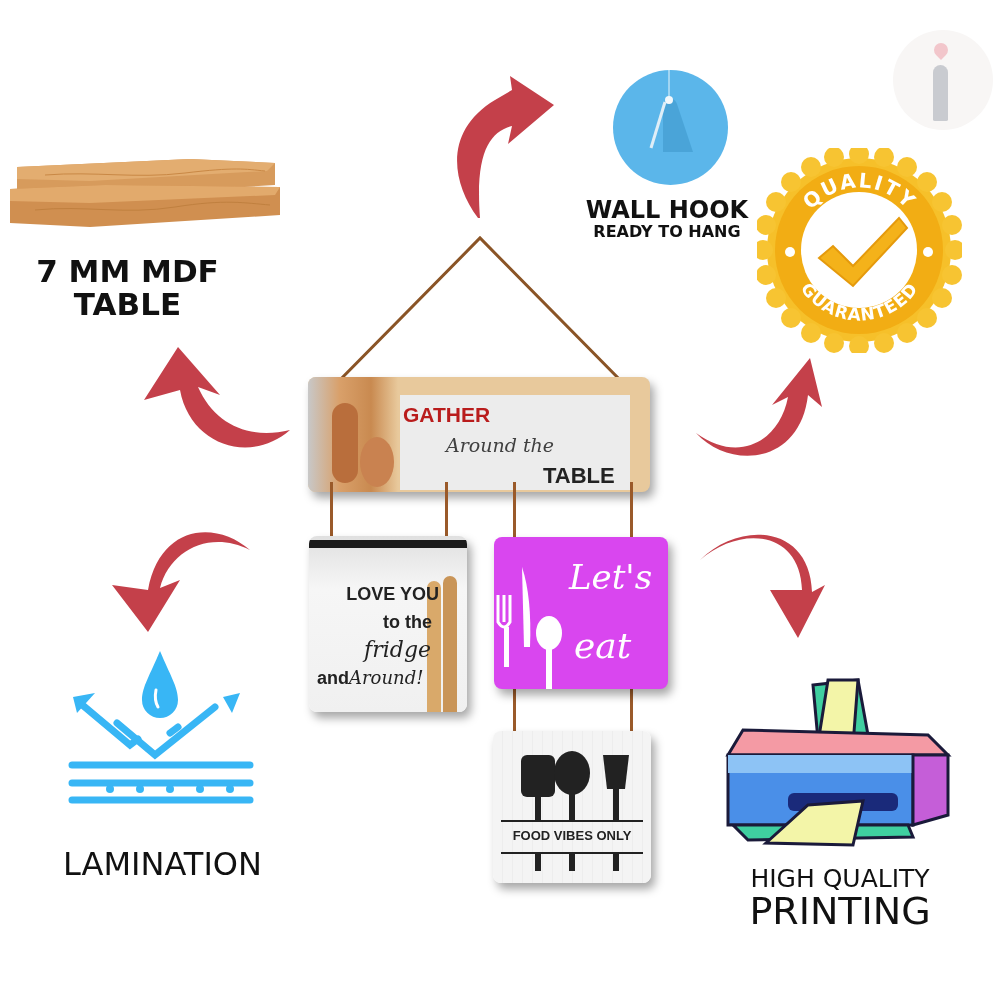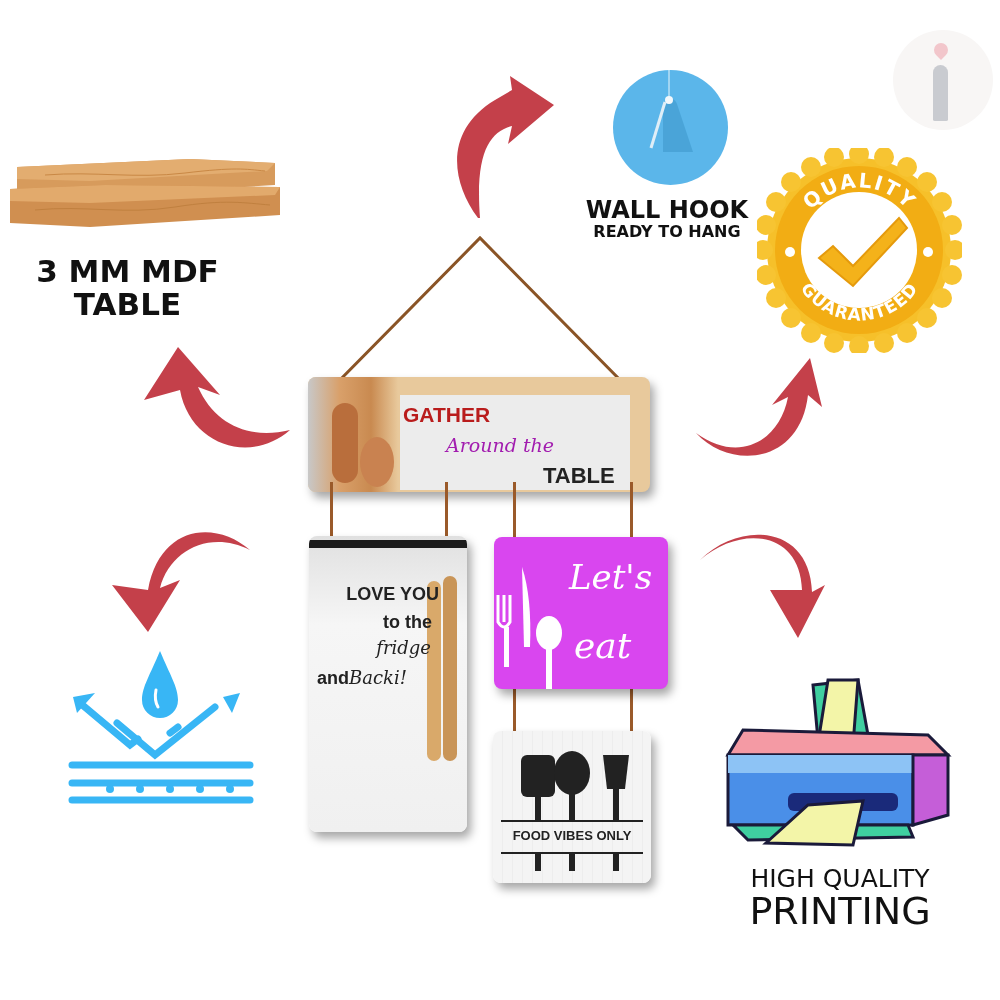--- a/index.html
+++ b/index.html
@@ -22,21 +22,21 @@
   <svg width="275" height="85" viewBox="0 0 275 85">
     <polygon points="12,22 185,14 270,18 270,40 85,52 12,50" fill="#d79b5c"></polygon>
     <polygon points="12,22 185,14 270,18 262,26 85,36 12,34" fill="#e3ad70"></polygon>
     <polygon points="5,44 100,40 275,42 275,70 85,82 5,78" fill="#d08f50"></polygon>
     <polygon points="5,44 100,40 275,42 270,50 85,58 5,56" fill="#e2aa6c"></polygon>
     <path d="M30,65 C80,60 120,70 170,62 S240,58 265,60" stroke="#c0803f" stroke-width="1" fill="none"></path>
     <path d="M40,30 C90,26 130,34 180,28 S240,24 260,26" stroke="#c98845" stroke-width="1" fill="none"></path>
   </svg>
 </div>
 <div class="label" style="left:20px;top:255px;width:215px;font-size:31px;">
-  <div>3 MM MDF</div>
+  <div>7 MM MDF</div>
   <div>TABLE</div>
 </div>
 
 <div class="abs" style="left:613px;top:70px;width:115px;height:115px;border-radius:50%;background:#5bb6ea;">
   <svg width="115" height="115" viewBox="0 0 115 115">
     <line x1="56" y1="0" x2="56" y2="30" stroke="#e9f5fb" stroke-width="1"></line>
     <path d="M50,34 C55,26 62,28 64,34 L80,82 L50,82 Z" fill="#4aa4d8"></path>
     <path d="M52,32 L38,78" stroke="#dfeef7" stroke-width="3" fill="none"></path>
     <circle cx="56" cy="30" r="4" fill="#f2f8fc"></circle>
   </svg>
@@ -128,20 +128,21 @@
     <g fill="#38b6f5">
       <circle cx="50" cy="144" r="4"></circle>
         <circle cx="80" cy="144" r="4"></circle>
         <circle cx="110" cy="144" r="4"></circle>
         <circle cx="140" cy="144" r="4"></circle>
         <circle cx="170" cy="144" r="4"></circle>
     </g>
   </svg>
 </div>
 <div class="label" style="left:30px;top:848px;width:265px;">
+  <div style="font-size:32px;font-weight:normal;">LAMINATION</div>
 </div>
 
 <div class="abs" style="left:718px;top:675px;width:245px;height:175px;">
   <svg width="245" height="175" viewBox="0 0 245 175">
     <polygon points="95,10 140,5 150,60 100,65" fill="#3fcfa0" stroke="#1a1a3a" stroke-width="3"></polygon>
     <path d="M110,5 L140,5 L135,70 L100,68 Z" fill="#f3f5a8" stroke="#1a1a3a" stroke-width="3"></path>
     <path d="M10,80 L25,55 L210,60 L230,80 Z" fill="#f49aa4" stroke="#1a1a3a" stroke-width="3"></path>
     <rect x="10" y="80" width="185" height="70" fill="#4a8fe8" stroke="#1a1a3a" stroke-width="3"></rect>
     <rect x="10" y="80" width="185" height="18" fill="#8dc3f5"></rect>
     <polygon points="195,80 230,80 230,140 195,150" fill="#c55ed8" stroke="#1a1a3a" stroke-width="3"></polygon>
@@ -158,40 +159,40 @@
 <svg class="abs" style="left:300px;top:230px;" width="360" height="160" viewBox="0 0 360 160">
   <path d="M30,160 L180,8 L330,160" stroke="#8a5426" stroke-width="3" fill="none"></path>
 </svg>
 
 <div class="sign" style="left:308px;top:377px;width:342px;height:115px;background:#e8c99c;">
   <div style="position:absolute;left:0;top:0;width:90px;height:115px;background:linear-gradient(90deg,#c8c8c8 0%,#d9a06a 35%,#c98a50 70%,#e8c99c 100%);"></div>
   <div style="position:absolute;left:24px;top:26px;width:26px;height:80px;border-radius:13px;background:#b96e3c;"></div>
   <div style="position:absolute;left:52px;top:60px;width:34px;height:50px;border-radius:50%;background:#c98250;"></div>
   <div style="position:absolute;left:92px;top:18px;width:230px;height:95px;background:#ececec;"></div>
   <div style="position:absolute;left:95px;top:26px;font-family:'Liberation Sans',sans-serif;font-weight:bold;font-size:21px;color:#b91c1c;">GATHER</div>
-  <div style="position:absolute;left:138px;top:57px;font-family:'DejaVu Serif',serif;font-style:italic;font-size:19px;color:#a21caf;">Around the</div>
+  <div style="position:absolute;left:138px;top:57px;font-family:'DejaVu Serif',serif;font-style:italic;font-size:19px;color:#404040;">Around the</div>
   <div style="position:absolute;left:235px;top:86px;font-family:'Liberation Sans',sans-serif;font-weight:bold;font-size:22px;color:#222;">TABLE</div>
 </div>
 
 <div class="rope" style="left:330px;top:482px;height:62px;"></div>
 <div class="rope" style="left:445px;top:482px;height:62px;"></div>
 <div class="rope" style="left:513px;top:482px;height:56px;"></div>
 <div class="rope" style="left:630px;top:482px;height:56px;"></div>
 <div class="rope" style="left:513px;top:678px;height:62px;"></div>
 <div class="rope" style="left:630px;top:678px;height:62px;"></div>
 
-<div class="sign" style="left:309px;top:536px;width:158px;height:296px;background:linear-gradient(180deg,#e0e0e0 0%,#f6f6f6 30%,#f0f0f0 100%);">
+<div class="sign" style="left:309px;top:536px;width:158px;height:176px;background:linear-gradient(180deg,#e0e0e0 0%,#f6f6f6 30%,#f0f0f0 100%);">
   <div style="position:absolute;left:0;top:4px;width:158px;height:8px;background:#1b1b1b;"></div>
   <div style="position:absolute;left:118px;top:45px;width:14px;height:180px;border-radius:7px;background:#d9a96a;"></div>
   <div style="position:absolute;left:134px;top:40px;width:14px;height:185px;border-radius:7px;background:#c99558;"></div>
   <div style="position:absolute;right:28px;top:48px;font-family:'Liberation Sans',sans-serif;font-weight:bold;font-size:18px;color:#222;">LOVE YOU</div>
   <div style="position:absolute;right:35px;top:76px;font-family:'Liberation Sans',sans-serif;font-weight:bold;font-size:18px;color:#222;">to the</div>
-  <div style="position:absolute;right:36px;top:101px;font-family:'DejaVu Serif',serif;font-style:italic;font-size:18px;color:#222;">fridge</div>
+  <div style="position:absolute;right:36px;top:101px;font-family:'DejaVu Serif',serif;font-style:italic;font-size:22px;color:#222;">fridge</div>
   <div style="position:absolute;left:8px;top:131px;font-size:18px;color:#222;">
-    <span style="font-family:'Liberation Sans',sans-serif;font-weight:bold;">and</span><span style="font-family:'DejaVu Serif',serif;font-style:italic;">Backi!</span>
+    <span style="font-family:'Liberation Sans',sans-serif;font-weight:bold;">and</span><span style="font-family:'DejaVu Serif',serif;font-style:italic;">Around!</span>
   </div>
 </div>
 
 <div class="sign" style="left:494px;top:537px;width:174px;height:152px;background:#d946ef;">
   <svg width="158" height="152" viewBox="0 0 158 152">
     <rect x="10" y="90" width="5" height="40" fill="#fff"></rect>
     <path d="M4,58 L4,85 Q10,95 16,85 L16,58 M10,58 L10,85" stroke="#fff" stroke-width="3" fill="none"></path>
     <path d="M28,30 Q38,60 36,110 L30,110 Z" fill="#fff"></path>
     <ellipse cx="55" cy="96" rx="13" ry="17" fill="#fff"></ellipse>
     <rect x="52" y="108" width="6" height="44" fill="#fff"></rect>

